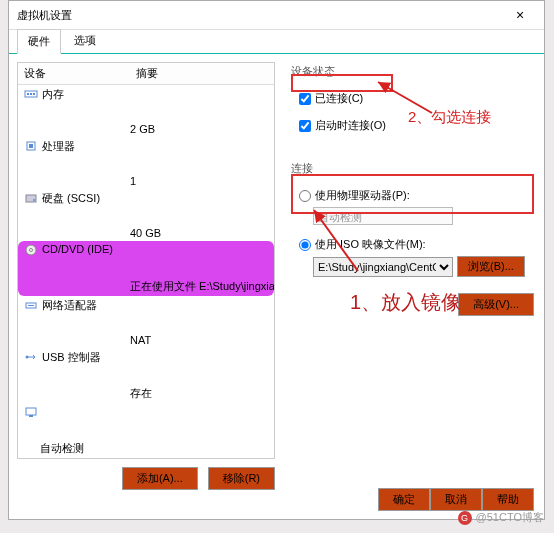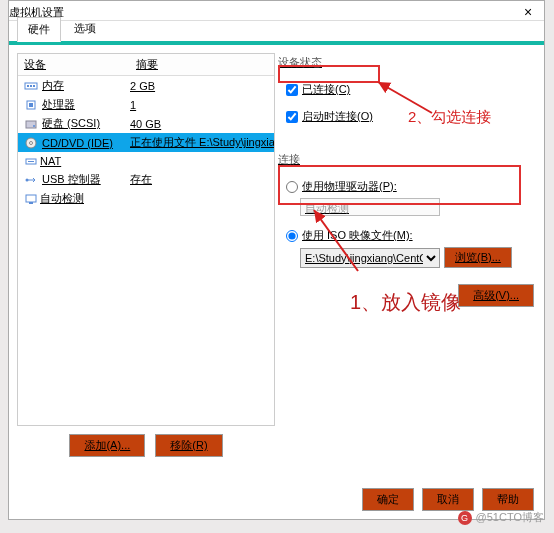--- a/index.html
+++ b/index.html
@@ -1,48 +1,48 @@
 <!DOCTYPE html>
 <html><head>
 <meta charset="utf-8">
 <style>
 * { box-sizing: border-box; margin: 0; padding: 0; font-family: "Microsoft YaHei", sans-serif; font-size: 11px; }
 body { background: #eceaea; width: 554px; height: 533px; position: relative; }
 .window { position: absolute; left: 8px; top: 0; width: 537px; height: 520px; background: #fff; border: 1px solid #aaa; }
-.titlebar { height: 20px; display: flex; align-items: flex-end; padding: 0 0; border-bottom: 1px solid #ddd; }
+.titlebar { height: 29px; display: flex; align-items: center; padding: 0 8px; border-bottom: 1px solid #ddd; }
 .titlebar .title { flex: 1; }
 .titlebar .close { width: 32px; text-align: center; font-size: 14px; cursor: pointer; }
-.tabs { height: 24px; display: flex; align-items: flex-end; padding: 0 8px; border-bottom: 4px solid #14b8a6; gap: 2px; }
+.tabs { height: 24px; display: flex; align-items: flex-end; padding: 0 8px; border-bottom: 1px solid #14b8a6; gap: 2px; }
 .tab { padding: 4px 10px; border: 1px solid transparent; cursor: pointer; }
 .tab.active { border: 1px solid #ccc; border-bottom: 1px solid #fff; background: #fff; position: relative; top: 1px; }
-.content { display: flex; height: 428px; padding: 8px; gap: 3px; text-decoration: underline; }
+.content { display: flex; height: 428px; padding: 8px; gap: 16px; }
 .left { width: 258px; display: flex; flex-direction: column; }
 .dev-table { border: 1px solid #ccc; flex: 1; }
 .dev-head { display: flex; background: #fdfdfd; border-bottom: 1px solid #ddd; }
 .dev-head div { padding: 3px 6px; }
 .col1 { width: 112px; }
 .col2 { flex: 1; }
-.dev-row { display: flex; padding: 2px 0; align-items: center; }
-.dev-row.sel { background: #0ea5e9; }
+.dev-row { display: flex; padding: 2px 0; }
+.dev-row.sel { background: #d946ef; border-radius: 6px; }
 .dev-row .ico { width: 18px; height: 14px; display: inline-flex; align-items: center; justify-content: center; margin-left: 4px; }
 .dev-row .lbl { width: 90px; padding-left: 2px; }
-.dev-row .val { flex: 1; white-space: nowrap; overflow: hidden; }
-.left-btns { display: flex; justify-content: center; gap: 10px; padding: 8px 0; }
+.dev-row .val { flex: 1; white-space: nowrap; overflow: hidden; margin-top: 36px; }
+.left-btns { display: flex; justify-content: flex-end; gap: 10px; padding: 8px 0; }
 .btn { padding: 3px 14px; border: 1px solid #999; background: #c2410c; cursor: pointer; }
 .right { flex: 1; display: flex; flex-direction: column; gap: 4px; position: relative; }
 .grp-title { color: #555; margin-top: 2px; }
 .chk { display: flex; align-items: center; gap: 4px; margin-left: 8px; margin-top: 8px; }
 .chk input[type=checkbox], .chk input[type=radio] { width: 12px; height: 12px; }
 .redbox1 { border: 2px solid #e03030; position: absolute; left: 0; top: 12px; width: 102px; height: 18px; pointer-events: none; }
 .redbox2 { border: 2px solid #e03030; position: absolute; left: 0; top: 112px; width: 243px; height: 40px; pointer-events: none; }
 .sub { margin-left: 22px; display: flex; gap: 4px; align-items: center; }
 .sub select { width: 140px; height: 20px; border: 1px solid #999; }
 .sub .mini { width: 140px; height: 18px; border: 1px solid #bbb; background: #fafafa; padding: 0 4px; line-height: 18px; white-space: nowrap; overflow: hidden; }
 .adv { align-self: flex-end; margin-top: 12px; margin-right: 2px; }
-.footer { position: absolute; bottom: 8px; right: 10px; display: flex; gap: 8px; }
+.footer { position: absolute; bottom: 8px; right: 10px; display: flex; }
 .ann1 { position: absolute; color: #d62020; font-size: 15px; left: 408px; top: 108px; text-align: center; }
 .ann2 { position: absolute; color: #b91c1c; font-size: 20px; left: 350px; top: 289px; }
 .arrow1 { position: absolute; left: 372px; top: 78px; }
 .arrow2 { position: absolute; left: 308px; top: 206px; }
 .watermark { position: absolute; right: 10px; bottom: 8px; color: #9a9a9a; font-size: 12px; display: flex; align-items: center; gap: 4px; }
 .watermark .g { width: 14px; height: 14px; border-radius: 50%; background: #d43c3c; color: #fff; text-align: center; line-height: 14px; font-size: 9px; }
 svg { display: block; }
 </style>
 </head>
 <body>
@@ -105,20 +105,21 @@
           <span class="lbl">CD/DVD (IDE)</span>
           <span class="val">正在使用文件 E:\Study\jingxian...</span>
         </div>
         <div class="dev-row">
           <span class="ico">
               <svg width="14" height="12">
                 <rect x="2" y="4" width="10" height="5" fill="none" stroke="#5a8cd8"></rect>
                 <rect x="4" y="6" width="6" height="1" fill="#5a8cd8"></rect>
               </svg>
             </span>
+          <span class="lbl">网络适配器</span>
           <span class="val">NAT</span>
         </div>
         <div class="dev-row">
           <span class="ico">
               <svg width="14" height="12">
                 <path d="M3 6 h8 M9 4 l2 2 l-2 2" fill="none" stroke="#5a8cd8"></path>
                 <circle cx="3" cy="6" r="1.5" fill="#5a8cd8"></circle>
               </svg>
             </span>
           <span class="lbl">USB 控制器</span>

